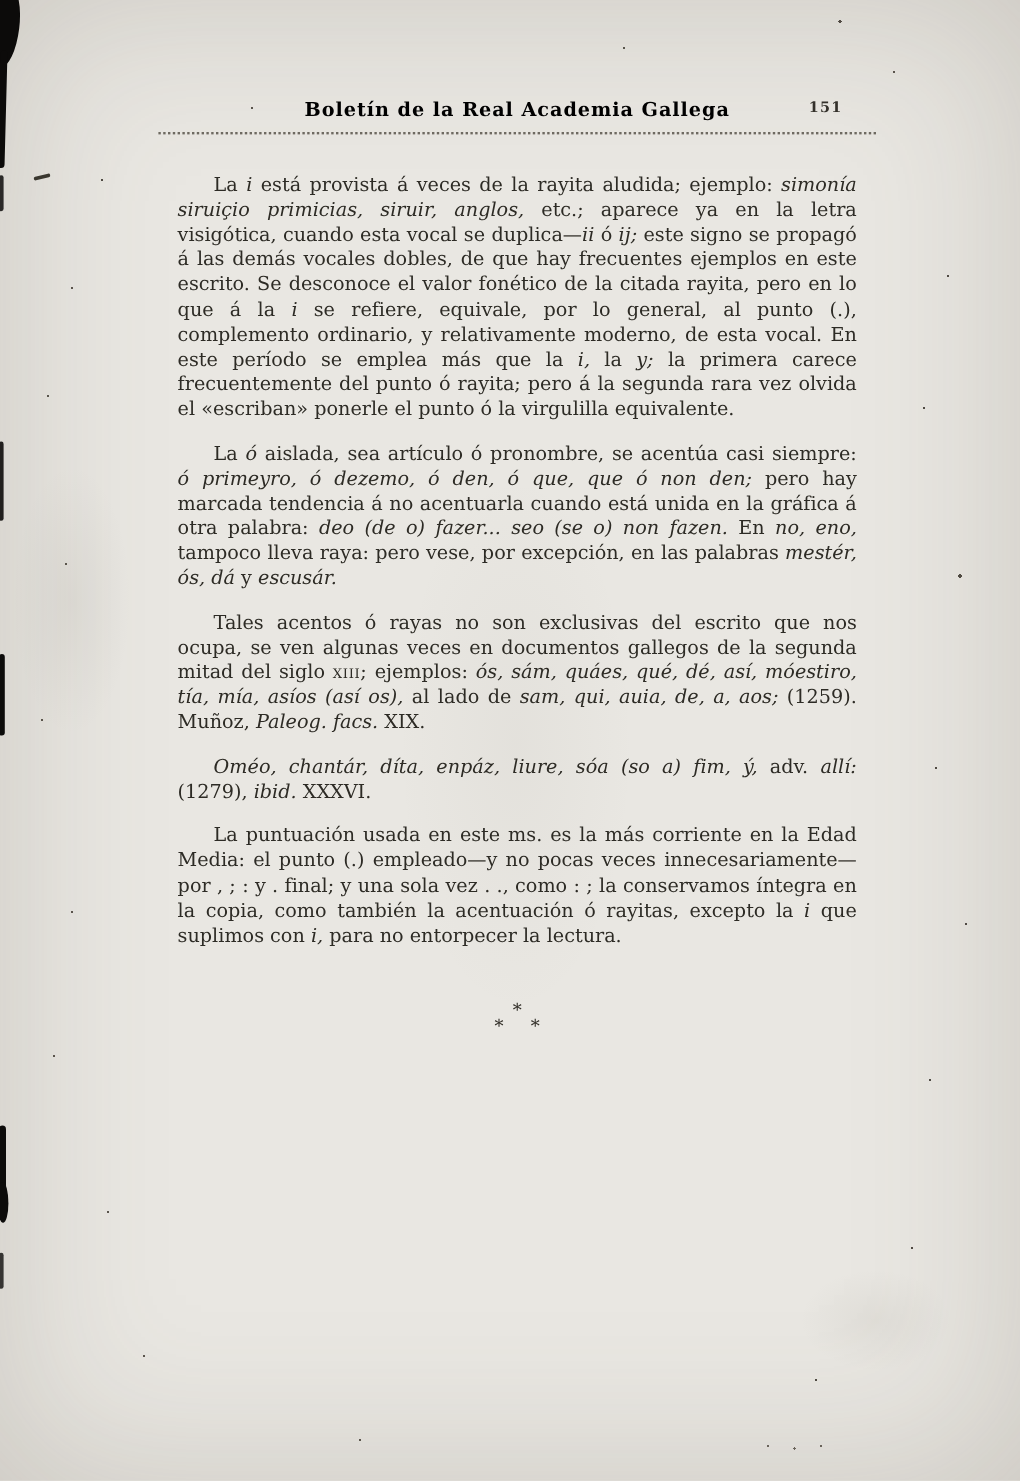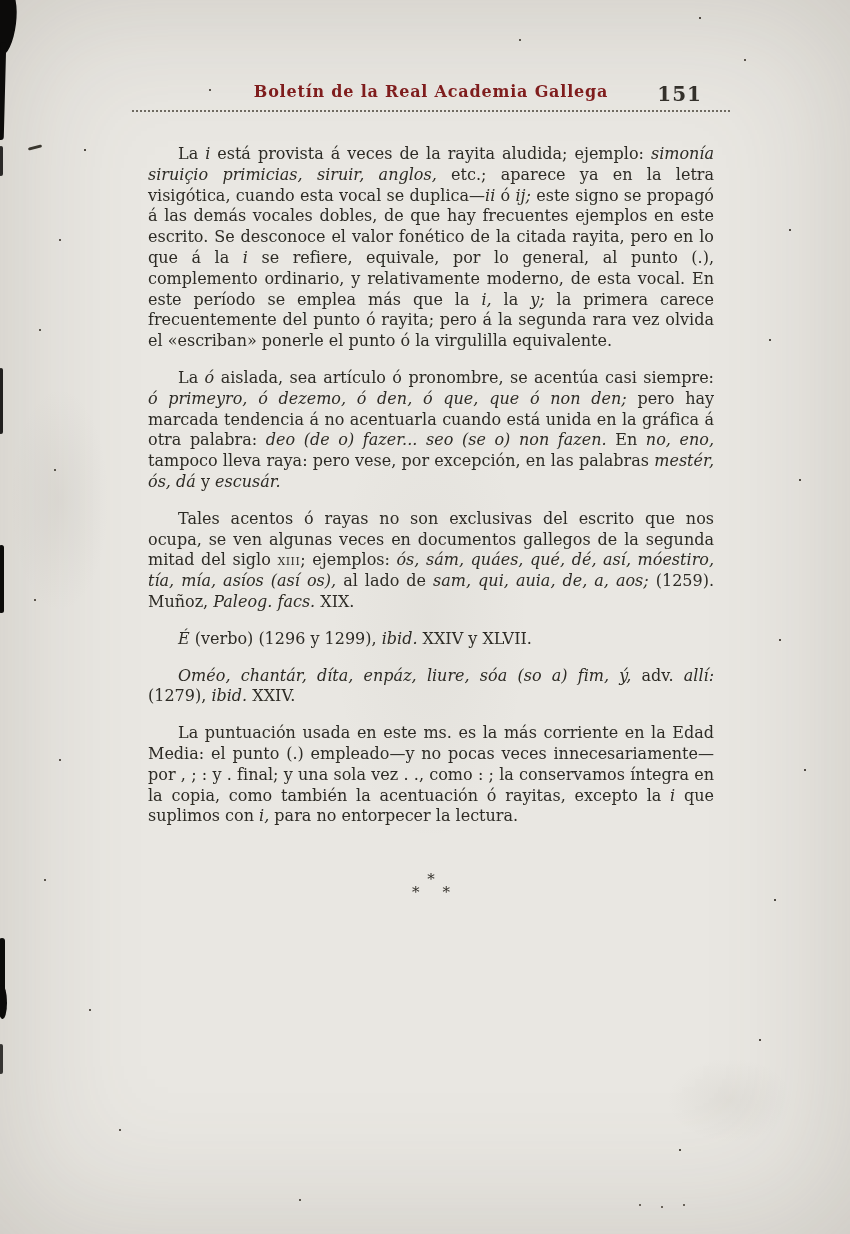--- a/index.html
+++ b/index.html
@@ -60,25 +60,25 @@
   .m8 { left:-1px; top:1044px; width:4px; height:30px; border-radius:2px; opacity:.8; }
   .stray { position:absolute; left:28px; top:146px; width:14px; height:3px;
            background:#3a372f; border-radius:2px; transform:rotate(-14deg); }
   
   .page-header {
     position:absolute; left:132px; top:82px; width:598px;
     border-bottom:2px dotted #6e6a61; padding-bottom:9px;
   }
   .journal-title {
     display:block; text-align:center;
-    font-size:16px; font-weight:bold; letter-spacing:.8px; color:#7f1d1d;
+    font-size:16px; font-weight:bold; letter-spacing:.8px; color:#000000;
   }
   .page-number {
     position:absolute; right:28px; top:0;
-    font-size:20px; font-weight:bold; color:#34312b; letter-spacing:1px;
+    font-size:12px; font-weight:bold; color:#34312b; letter-spacing:1px;
   }
   
   .text-body {
     position:absolute; left:132px; top:128px; width:598px;
     font-size:16px; line-height:20.8px; text-align:justify;
     color:#2d2b25;
   }
   .text-body p { text-indent:30px; margin:16px; }
   .it { font-style:italic; }
   .sc { font-variant:small-caps; letter-spacing:.5px; }
@@ -102,20 +102,19 @@
 
 <div class="page-header">
   <span class="journal-title">Boletín de la Real Academia Gallega</span>
   <span class="page-number">151</span>
 </div>
 
 <div class="text-body">
     <p><span>La </span><span class="it">i</span><span> está provista á veces de la rayita aludida; ejemplo: </span><span class="it">simonía siruiçio primicias, siruir, anglos,</span><span> etc.; aparece ya en la letra visigótica, cuando esta vocal se duplica—</span><span class="it">ii</span><span> ó </span><span class="it">ij;</span><span> este signo se propagó á las demás vocales dobles, de que hay frecuentes ejemplos en este escrito. Se desconoce el valor fonético de la citada rayita, pero en lo que á la </span><span class="it">i</span><span> se refiere, equivale, por lo general, al punto (.), complemento ordinario, y relativamente moderno, de esta vocal. En este período se emplea más que la </span><span class="it">i,</span><span> la </span><span class="it">y;</span><span> la primera carece frecuentemente del punto ó rayita; pero á la segunda rara vez olvida el «escriban» ponerle el punto ó la virgulilla equivalente.</span></p>
     <p><span>La </span><span class="it">ó</span><span> aislada, sea artículo ó pronombre, se acentúa casi siempre: </span><span class="it">ó primeyro, ó dezemo, ó den, ó que, que ó non den;</span><span> pero hay marcada tendencia á no acentuarla cuando está unida en la gráfica á otra palabra: </span><span class="it">deo (de o) fazer... seo (se o) non fazen.</span><span> En </span><span class="it">no, eno,</span><span> tampoco lleva raya: pero vese, por excepción, en las palabras </span><span class="it">mestér, ós, dá</span><span> y </span><span class="it">escusár.</span></p>
     <p><span>Tales acentos ó rayas no son exclusivas del escrito que nos ocupa, se ven algunas veces en documentos gallegos de la segunda mitad del siglo </span><span class="sc">xiii</span><span>; ejemplos: </span><span class="it">ós, sám, quáes, qué, dé, así, móestiro, tía, mía, asíos (así os),</span><span> al lado de </span><span class="it">sam, qui, auia, de, a, aos;</span><span> (1259). Muñoz, </span><span class="it">Paleog. facs.</span><span> XIX.</span></p>
-    <p><span class="it">É</span><span> (verbo) (1296 y 1299), </span><span class="it">ibid.</span><span> XXIV y XLVII.</span></p>
-    <p><span class="it">Oméo, chantár, díta, enpáz, liure, sóa (so a) fim, ý,</span><span> adv. </span><span class="it">allí:</span><span> (1279), </span><span class="it">ibid.</span><span> XXIV.</span></p>
+    <p><span class="it">Oméo, chantár, díta, enpáz, liure, sóa (so a) fim, ý,</span><span> adv. </span><span class="it">allí:</span><span> (1279), </span><span class="it">ibid.</span><span> XXXVI.</span></p>
     <p><span>La puntuación usada en este ms. es la más corriente en la Edad Media: el punto (.) empleado—y no pocas veces innecesariamente—por , ; : y . final; y una sola vez . ., como : ; la conservamos íntegra en la copia, como también la acentuación ó rayitas, excepto la </span><span class="it">i</span><span> que suplimos con </span><span class="it">i,</span><span> para no entorpecer la lectura.</span></p>
     <div class="separator">
       <div>*</div>
       <div>* *</div>
     </div>
   </div>
 
 </body></html>

